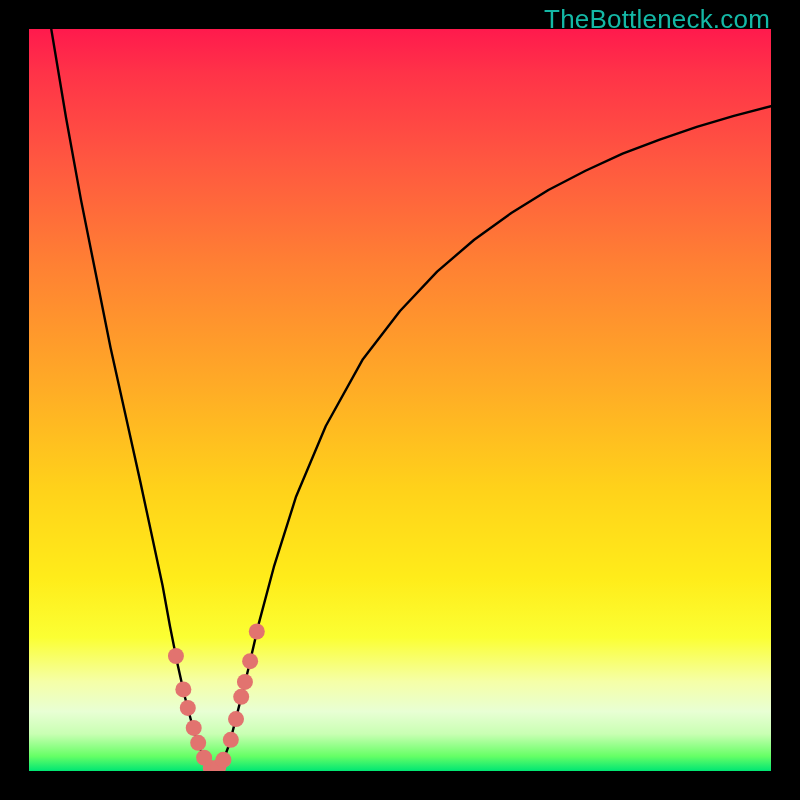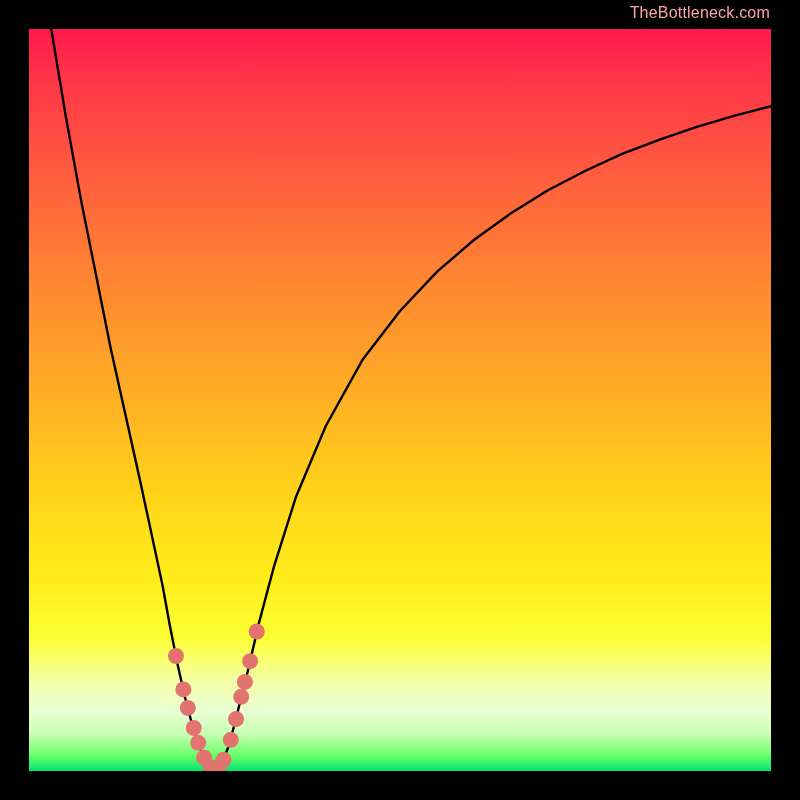--- a/index.html
+++ b/index.html
@@ -45,22 +45,22 @@
     position: absolute;
     left: 0;
     top: 0;
     width: 742px;
     height: 742px;
   }
   .attribution {
     position: absolute;
     top: 4px;
     right: 30px;
-    color: #fca5a5;
-    font-size: 16px;
+    color: #14b8a6;
+    font-size: 26px;
     font-weight: 400;
     letter-spacing: 0.2px;
   }
 </style>
 </head>
 <body>
 
 <div class="frame">
 
   <div class="plot-area">

